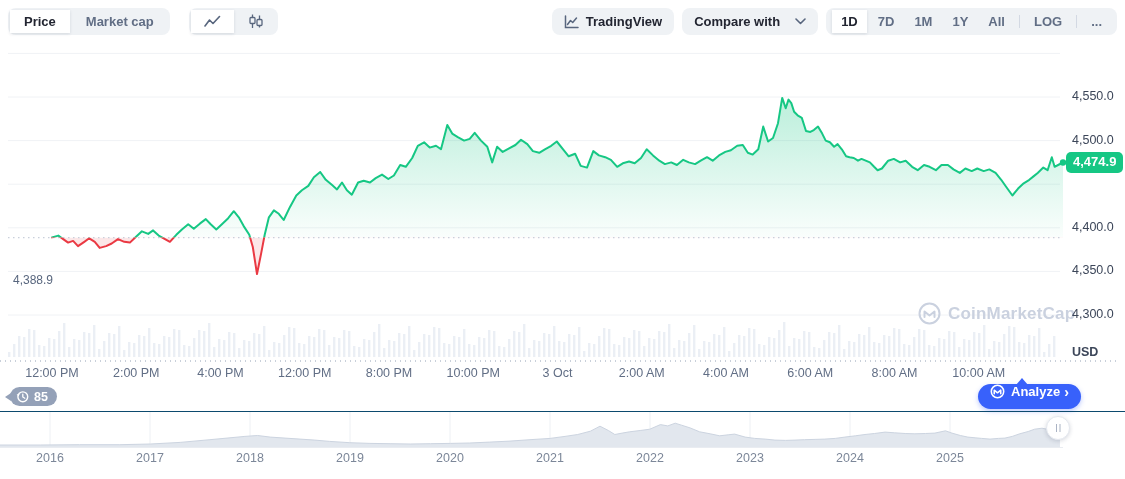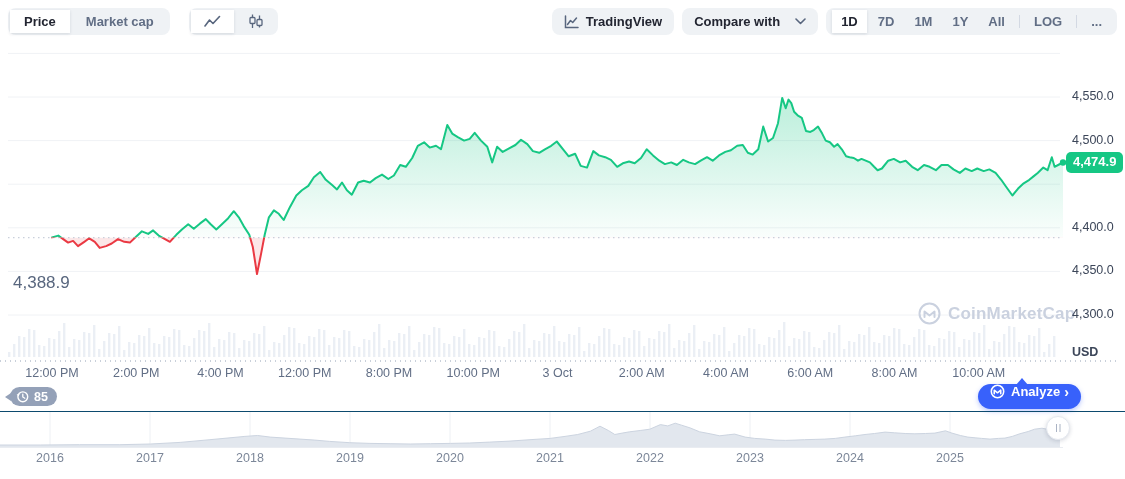--- a/index.html
+++ b/index.html
@@ -22,21 +22,21 @@
   .pill-btn.tv{margin-left:auto;}
   .pill-btn.compare{width:136px;justify-content:space-between;color:#222531;}
   .ranges{margin-left:8px;padding:2px 6px;}
   .ranges .rng{padding:2px 9px;}
   .vdiv{width:1px;background:#d3d9e3;margin:5px 3px;}
   .icn{display:block;}
 
   
   .chart-wrap{position:absolute;left:0;top:44px;width:1125px;height:336px;}
   #mainChart{position:absolute;left:0;top:0;width:1067px;height:316px;}
-  .open-label{position:absolute;left:13px;top:229px;font-size:17px;font-weight:500;color:#58667e;}
+  .open-label{position:absolute;left:13px;top:229px;font-size:12px;font-weight:500;color:#58667e;}
   .y-axis{position:absolute;left:1067px;top:0;width:58px;height:316px;}
   .y-tick{position:absolute;left:5px;font-size:12.5px;font-weight:500;color:#3c4659;}
   .usd{position:absolute;left:1072px;top:301px;font-size:12.5px;font-weight:700;color:#3c4659;}
   .price-badge{position:absolute;left:1066px;top:108px;background:#16c784;color:#fff;
                font-size:13px;font-weight:700;padding:3px 7px;border-radius:5px;line-height:1.1;}
   .tick-row{position:absolute;left:0;top:316px;width:1117px;height:3px;
             background:repeating-linear-gradient(90deg,#c9d0da 0 1.5px,transparent 1.5px 5px);
             background-size:5px 2px;background-repeat:repeat-x;}
   .x-axis{position:absolute;left:0;top:322px;width:1067px;height:20px;}
   .x-tick{position:absolute;width:80px;text-align:center;font-size:12.5px;color:#616e85;}

